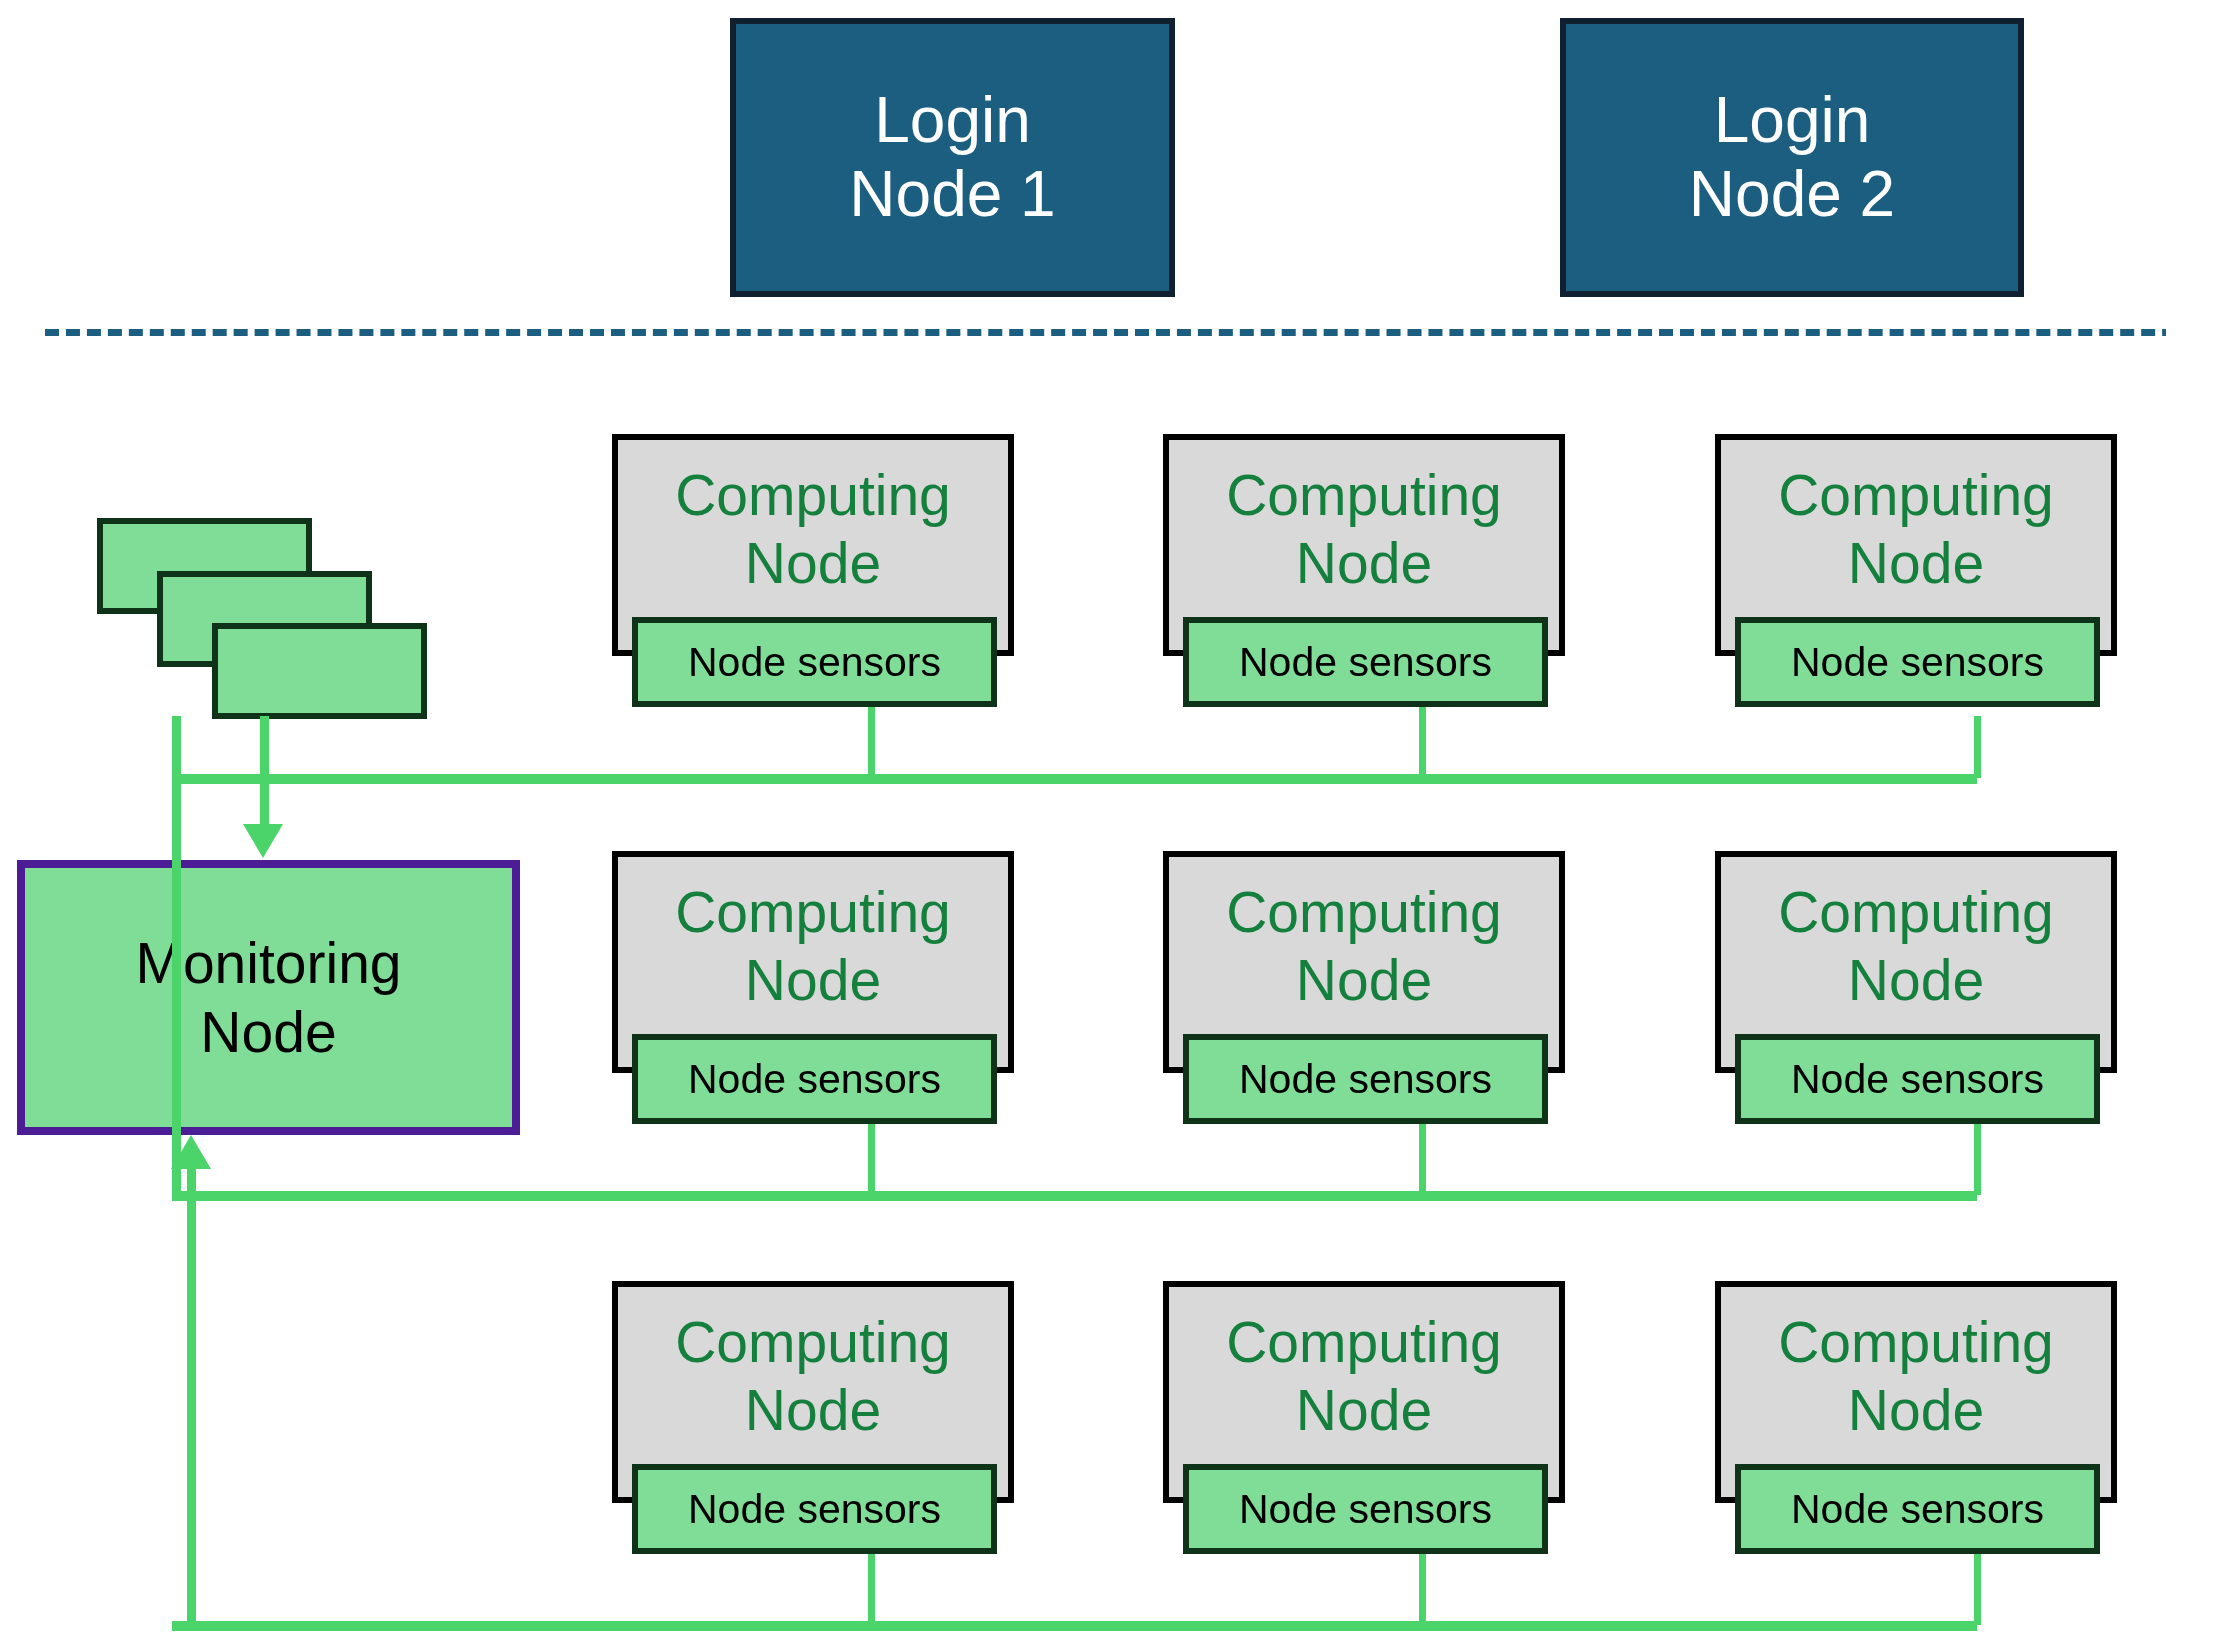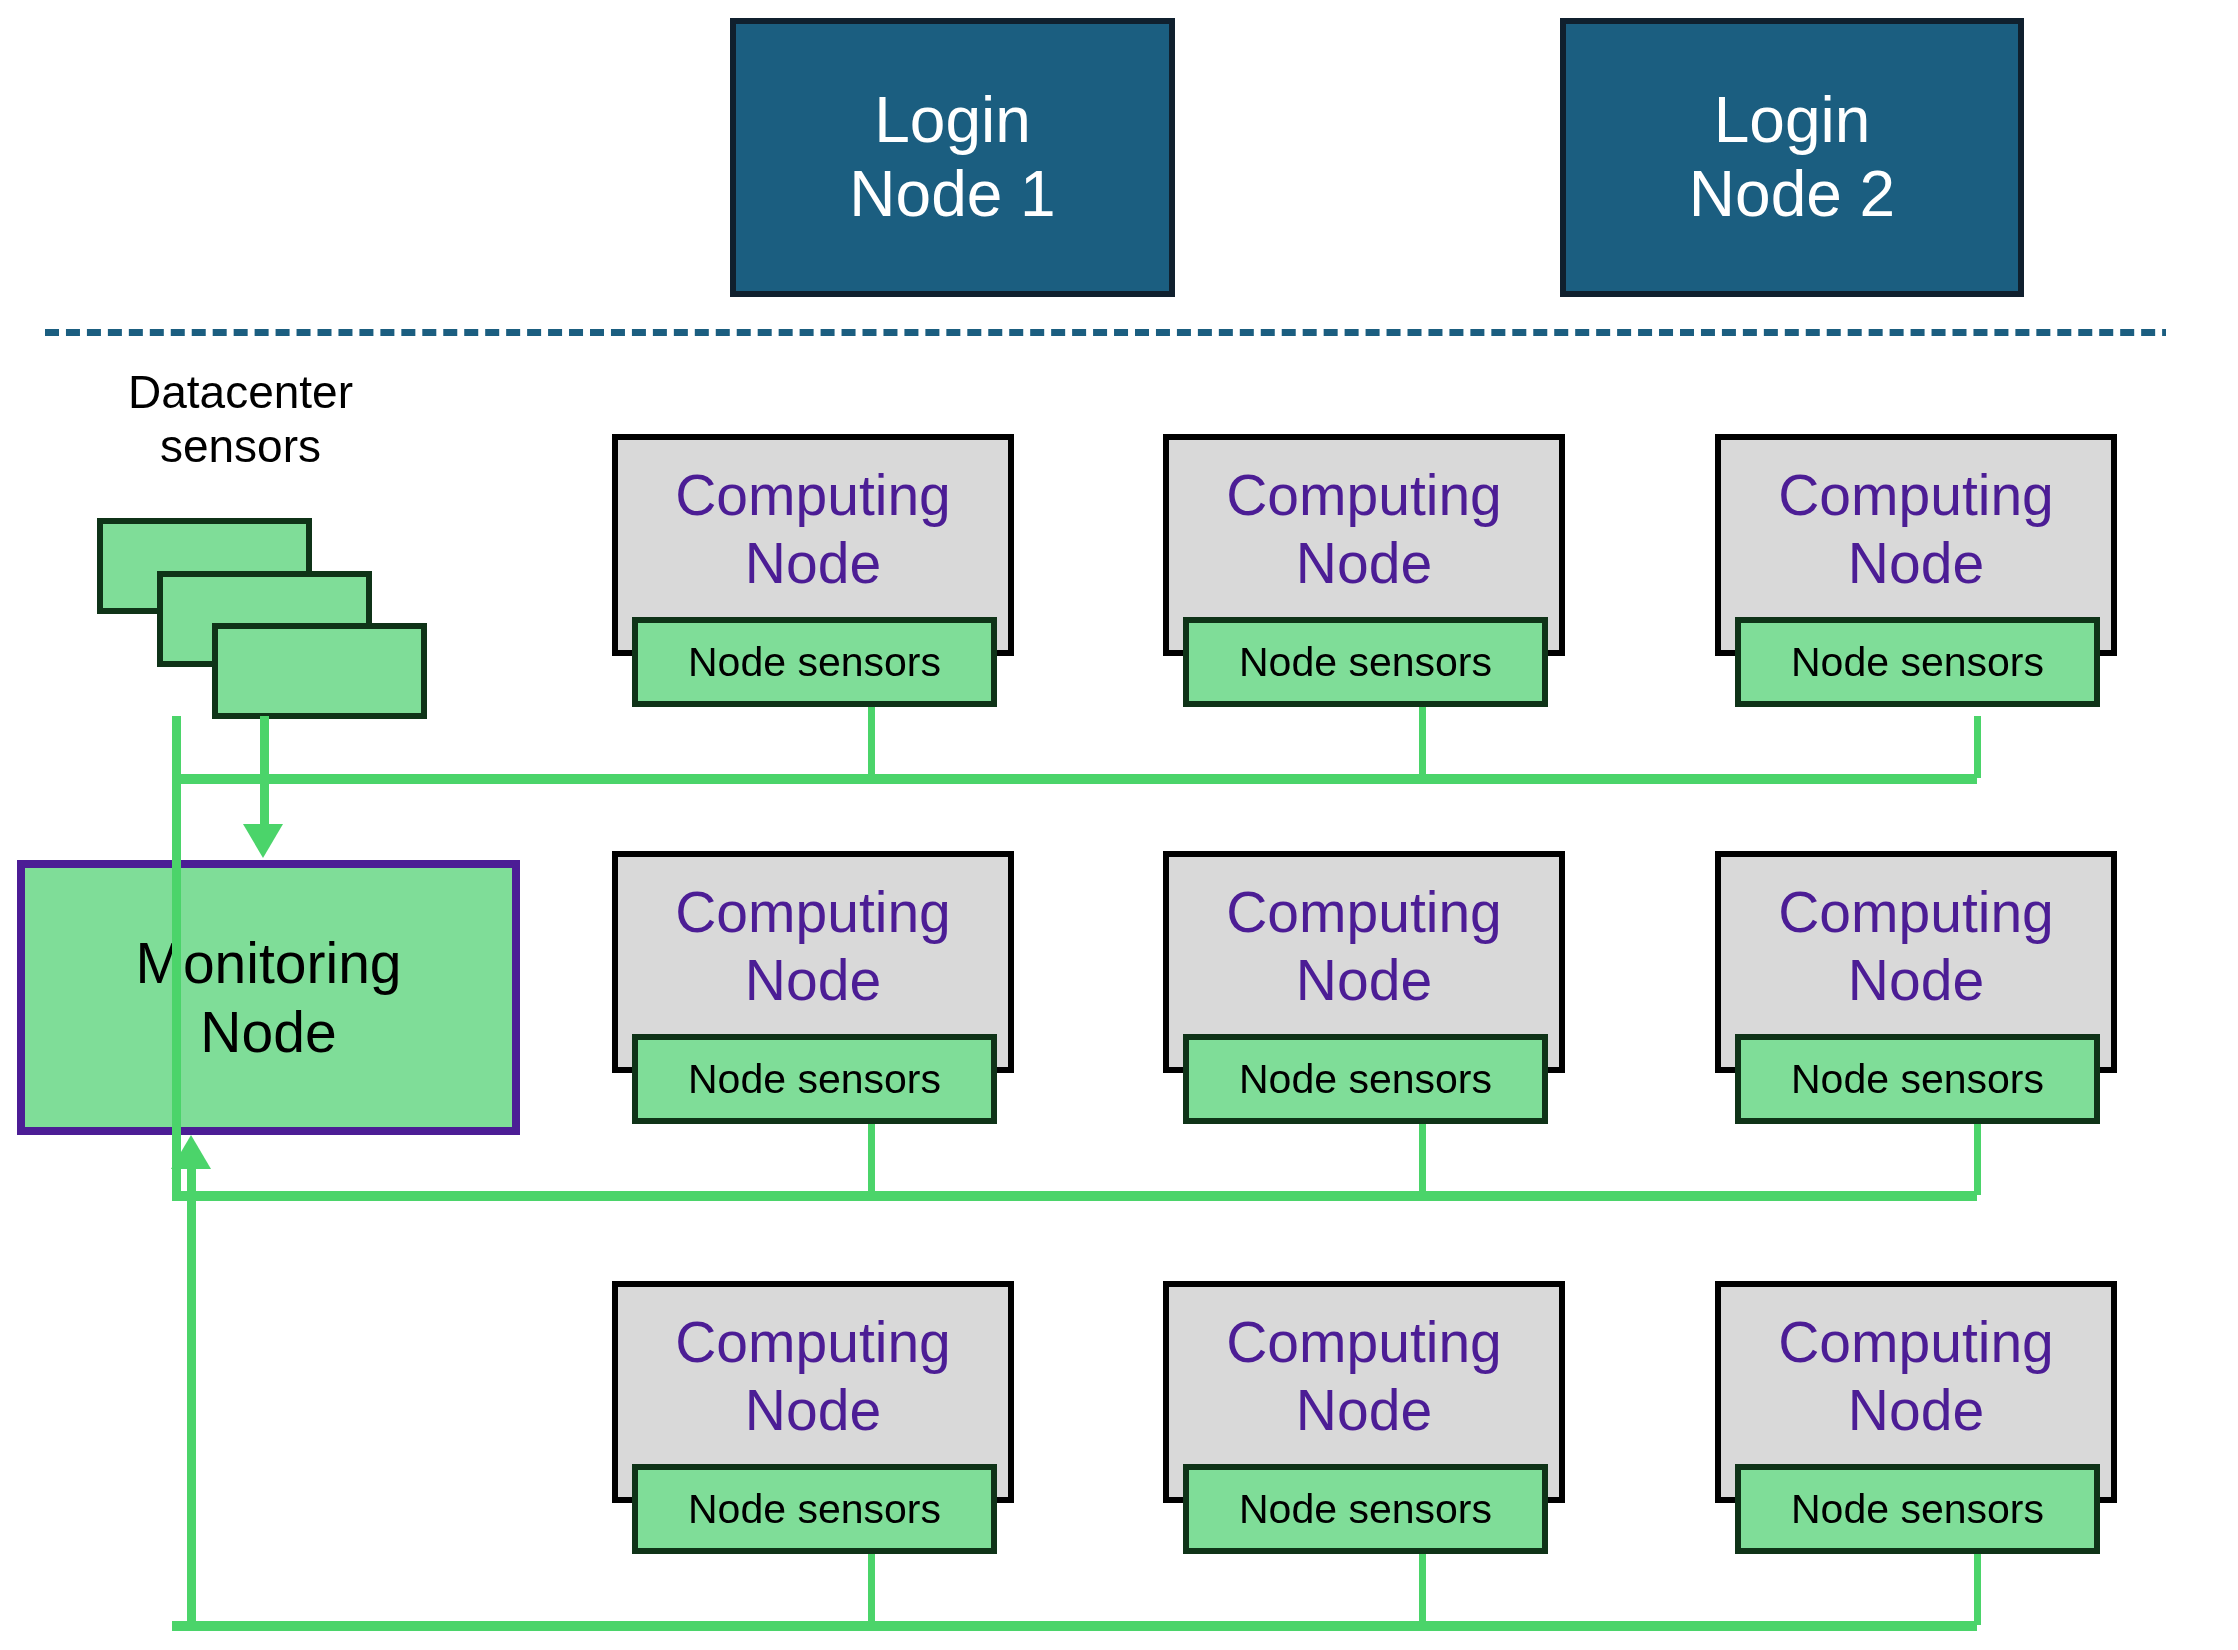--- a/index.html
+++ b/index.html
@@ -61,21 +61,21 @@
     border:6.9px solid #000000;
     box-sizing:border-box;
   }
   .compute-label{
     position:absolute;
     left:0;right:0;
     top:22.4px;
     text-align:center;
     font-size:57px;
     line-height:1.18;
-    color:#4c1d95;
+    color:#15803d;
     white-space:pre-line;
   }
   .node-sensors{
     position:absolute;
     background:#7fdd98;
     border:6px solid #0f3318;
     box-sizing:border-box;
     display:flex;align-items:center;justify-content:center;
     font-size:41px;
     color:#000;
@@ -103,22 +103,20 @@
 <div id="stage">
 
   <div class="login-node" style="left:730px;top:18px;width:445px;height:279px;">Login
 Node 1</div>
 
   <div class="login-node" style="left:1560px;top:18px;width:464px;height:279px;">Login
 Node 2</div>
 
   <div class="divider" style="left:45px;top:329px;width:2194px;"></div>
 
-  <div class="dc-label" style="left:86px;top:365px;width:309px;">Datacenter
-sensors</div>
 
   <div class="dc-sensor" style="left:97px;top:518px;width:215px;height:96px;"></div>
   <div class="dc-sensor" style="left:157px;top:571px;width:215px;height:96px;"></div>
   <div class="dc-sensor" style="left:212px;top:623px;width:215px;height:96px;"></div>
 
   <div class="wire" style="left:260px;top:716px;width:8.6px;height:112px;"></div>
   <div class="arrow-down" style="left:243px;top:824px;"></div>
 
   <div class="monitoring-node" style="left:17px;top:860px;width:503px;height:275px;">Monitoring
 Node</div>

